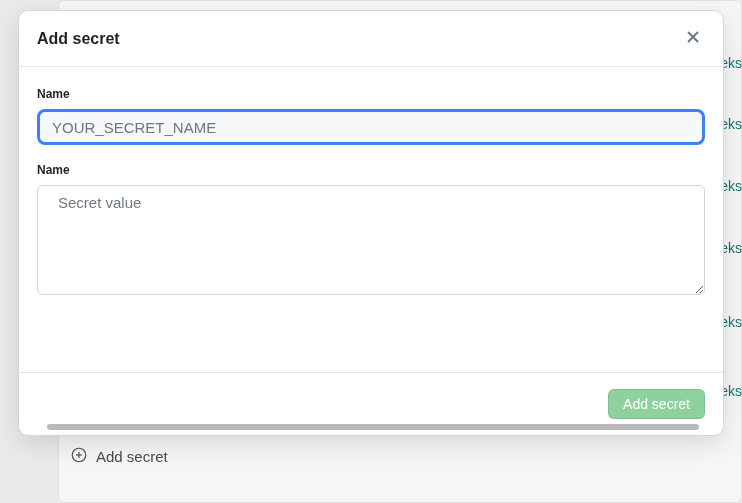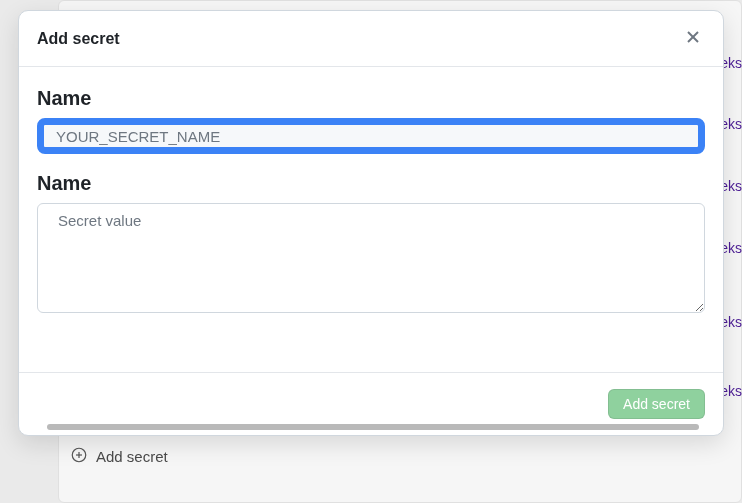--- a/index.html
+++ b/index.html
@@ -27,21 +27,21 @@
       left: 58px;
       right: 0;
       top: 0;
       bottom: 0;
       background: #f6f6f6;
       border: 1px solid #e0e0e0;
       border-radius: 6px;
     }
     .bg-text {
       position: absolute;
-      color: #4c1d95;
+      color: #0f766e;
       font-size: 14px;
     }
     .bg-add-row {
       position: absolute;
       left: 70px;
       bottom: 36px;
       display: flex;
       align-items: center;
       gap: 8px;
       color: #4a4a4a;
@@ -97,33 +97,33 @@
       stroke: currentColor;
       stroke-width: 2;
       fill: none;
     }
     .modal-body {
       padding: 20px 18px 24px 18px;
       flex: 1;
     }
     .field-label {
       display: block;
-      font-size: 20px;
+      font-size: 12px;
       font-weight: 600;
       color: #1f2328;
       margin-bottom: 8px;
     }
     .text-input {
       width: 100%;
       height: 36px;
       padding: 6px 12px;
       font-size: 15px;
       color: #1f2328;
       background: #f6f8fa;
-      border: 7px solid #3b82f6;
+      border: 3px solid #3b82f6;
       border-radius: 8px;
       outline: none;
     }
     .text-input::placeholder {
       color: #6e7781;
     }
     .field-gap {
       height: 18px;
     }
     .textarea {

